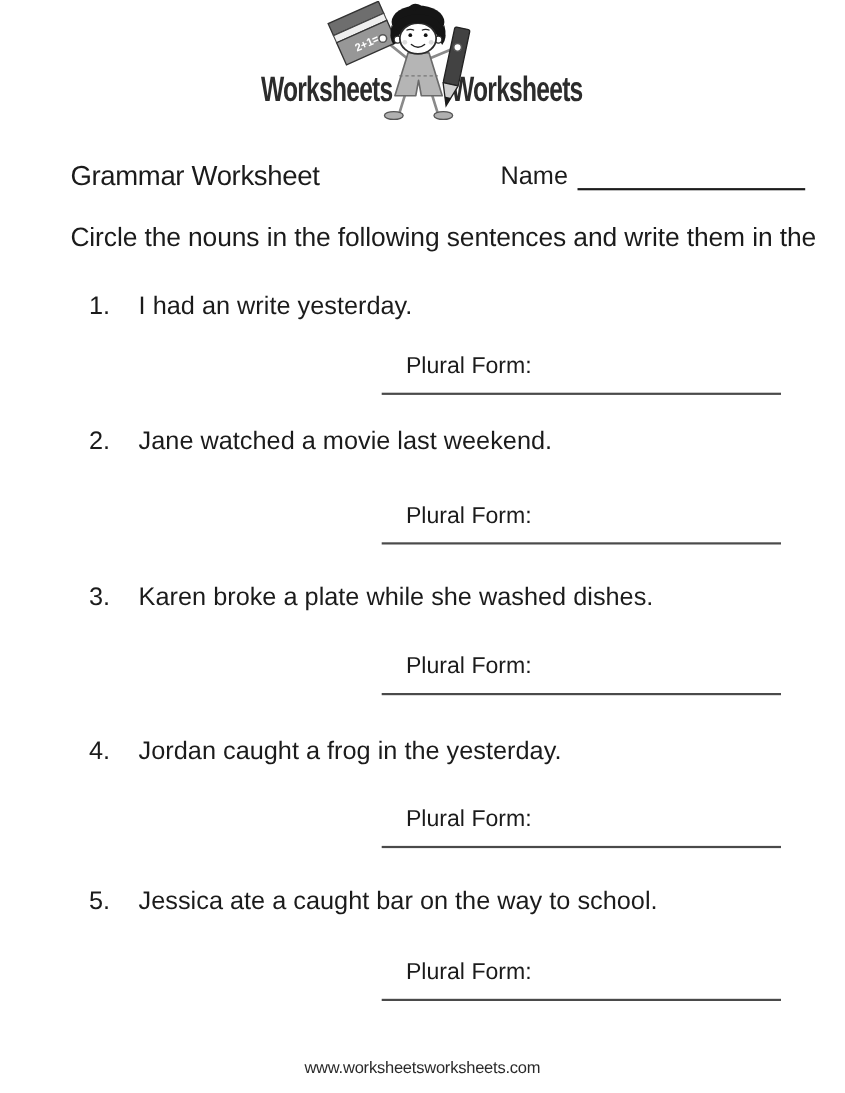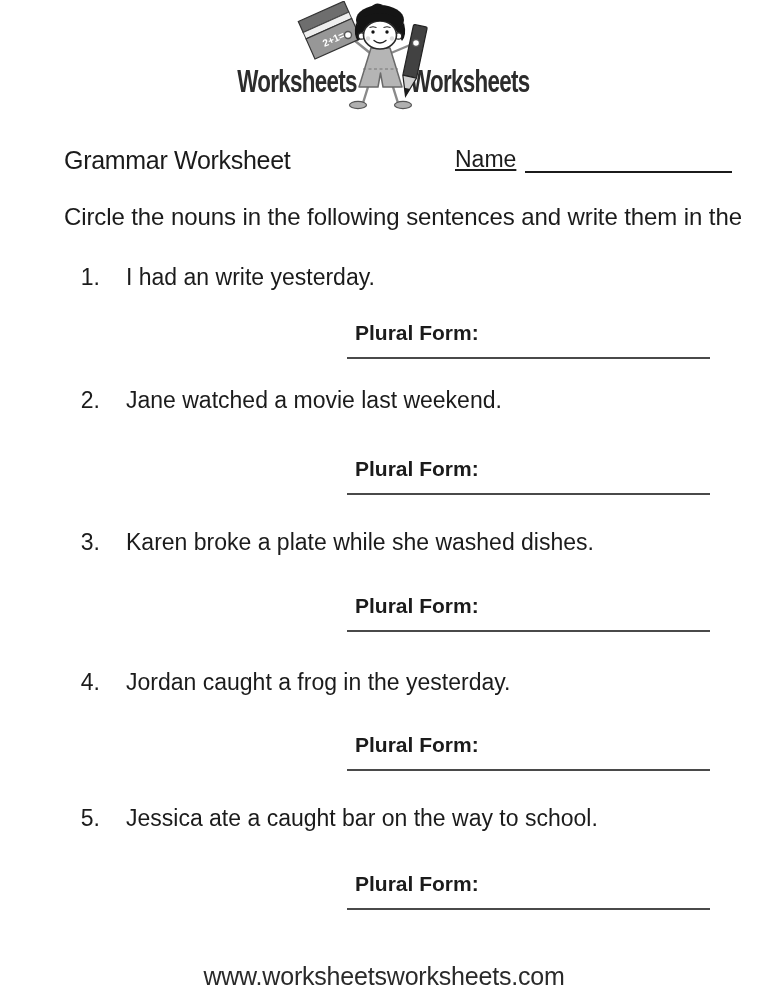--- a/index.html
+++ b/index.html
@@ -23,40 +23,40 @@
   .logo-svg{position:absolute;left:293px;top:1px;}
   
   .page-title{
     position:absolute;left:64px;top:146px;
     font-size:25px;font-weight:400;letter-spacing:-0.3px;margin:0;text-align:center;
   }
   .name-field{
     position:absolute;left:455px;top:143px;width:277px;height:30px;
     display:flex;align-items:flex-end;
   }
-  .name-label{font-size:23px;line-height:28px;text-decoration:underline;}
+  .name-label{font-size:23px;line-height:28px;}
   .name-line{flex:1;border-bottom:2px solid #1b1b1b;margin-left:9px;height:26px;}
   
   .instructions{
     position:absolute;left:64px;top:201px;
     font-size:24px;line-height:31px;letter-spacing:-0.1px;
   }
   
   .question{position:absolute;left:0;width:768px;font-size:23px;line-height:28px;}
   .q-num{position:absolute;left:58px;width:42px;text-align:right;}
   .q-sentence{position:absolute;left:126px;white-space:nowrap;}
   .q1{top:263px}.q2{top:386px}.q3{top:528px}.q4{top:668px}.q5{top:804px}
   .pf{position:absolute;left:347px;width:363px;}
-  .pf-label{display:block;margin-left:8px;font-size:21px;line-height:25px;font-weight:bold;}
+  .pf-label{display:block;margin-left:22px;font-size:21px;line-height:25px;}
   .pf-line{margin-top:12px;border-top:2px solid #4a4a4a;height:0;}
   .pf1{top:320px}.pf2{top:456px}.pf3{top:593px}.pf4{top:732px}.pf5{top:871px}
   
   .footer{
     position:absolute;top:962px;left:0;width:768px;
-    text-align:center;font-size:25px;color:#2a2a2a;letter-spacing:-0.2px;
+    text-align:center;font-size:15px;color:#2a2a2a;letter-spacing:-0.2px;
   }
 </style>
 </head>
 <body>
 
 <div class="page">
 
   <div>
     <span class="logo-text left">Worksheets</span>
     <span class="logo-text right">Worksheets</span>

